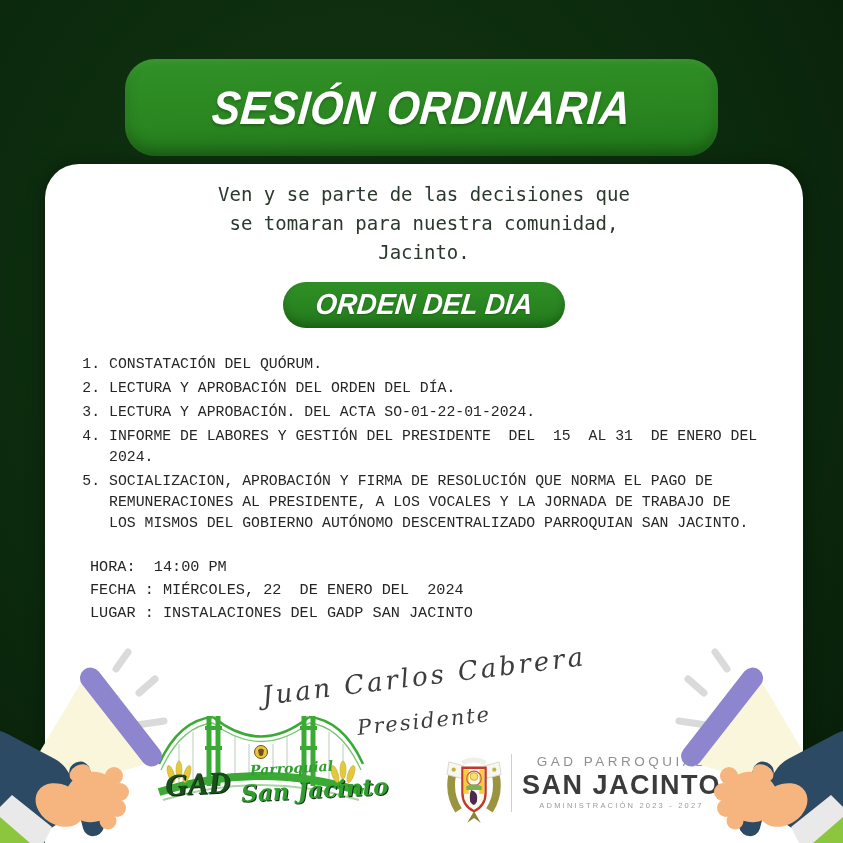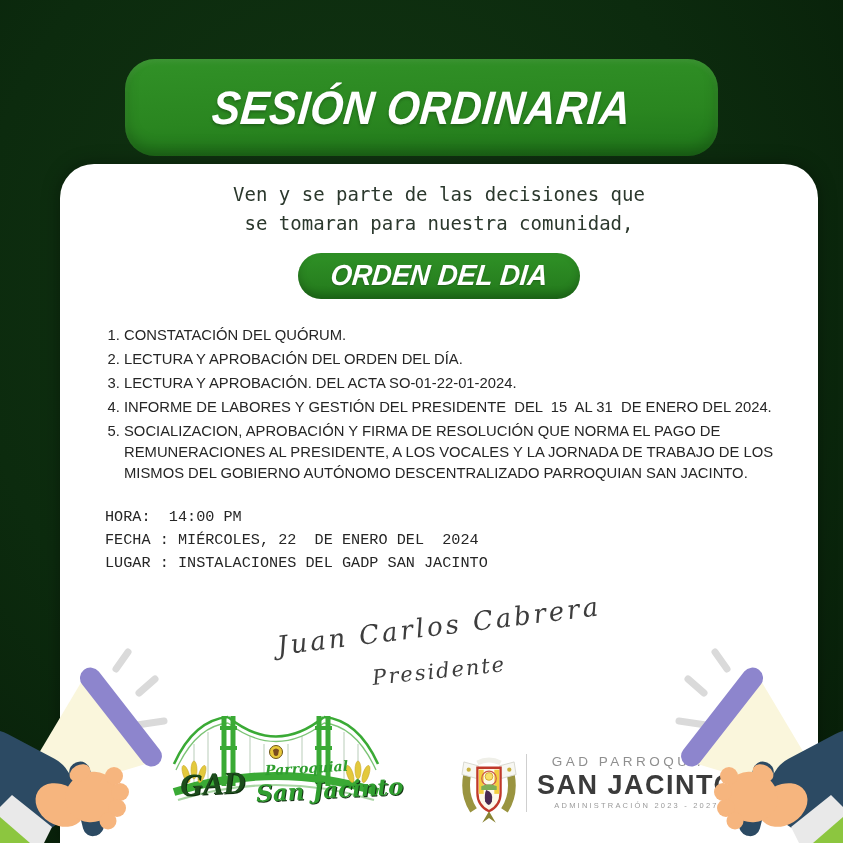--- a/index.html
+++ b/index.html
@@ -18,21 +18,21 @@
     display:flex;align-items:center;justify-content:center;
   }
   .title-text{
     font-family:"Liberation Sans",sans-serif;font-style:italic;font-weight:700;
     font-size:47px;color:#ffffff;transform:scaleX(.9) skewX(-6deg);
     text-shadow:0 2px 3px rgba(0,0,0,.25);white-space:nowrap;letter-spacing:0.5px;
   }
 
   
   .card{
-    position:absolute;left:60px;top:164px;width:758px;height:679px;
+    position:absolute;left:45px;top:164px;width:758px;height:679px;
     background:var(--card-white,#ffffff);border-radius:34px 34px 0 0;
     box-shadow:0 0 18px rgba(0,0,0,.35);
   }
 
   .intro{
     margin:16px auto 0;width:640px;text-align:center;
     font-family:"DejaVu Sans Mono",monospace;font-size:19px;line-height:1.52;
     color:#2b382d;
   }
   .intro-line{white-space:pre;}
@@ -44,21 +44,21 @@
     display:flex;align-items:center;justify-content:center;
   }
   .orden-text{
     font-family:"Liberation Sans",sans-serif;font-style:italic;font-weight:700;
     font-size:29px;color:#fff;transform:scaleX(.95) skewX(-6deg);
     text-shadow:0 1px 2px rgba(0,0,0,.25);white-space:nowrap;
   }
 
   .agenda{
     margin:26px 38px 16px 30px;padding-left:34px;
-    font-size:14.8px;line-height:1.42;color:#262626;
+    font-size:14.8px;line-height:1.42;color:#262626;font-family:Liberation Mono, monospace;
   }
   .agenda li{margin-bottom:3px;white-space:pre-wrap;}
 
   .details{
     margin:22px 0 0 45px;font-size:15.2px;line-height:1.52;color:#262626;font-family:Liberation Mono, monospace;
   }
   .details-line{white-space:pre;}
 
   .signature{margin-top:36px;text-align:center;}
   .sig-name{
@@ -114,20 +114,21 @@
 
   <div class="title-banner">
     <div class="title-text">SESIÓN ORDINARIA</div>
   </div>
 
   <div class="card">
 
     <div class="intro">
       <div class="intro-line">Ven y se parte de las decisiones que</div>
       <div class="intro-line">se tomaran para nuestra comunidad,</div>
+      <div class="intro-line">Jacinto.</div>
     </div>
 
     <div class="orden-banner">
       <div class="orden-text">ORDEN DEL DIA</div>
     </div>
 
     <ol class="agenda">
       <li>CONSTATACIÓN DEL QUÓRUM.</li>
       <li>LECTURA Y APROBACIÓN DEL ORDEN DEL DÍA.</li>
       <li>LECTURA Y APROBACIÓN. DEL ACTA SO-01-22-01-2024.</li>

